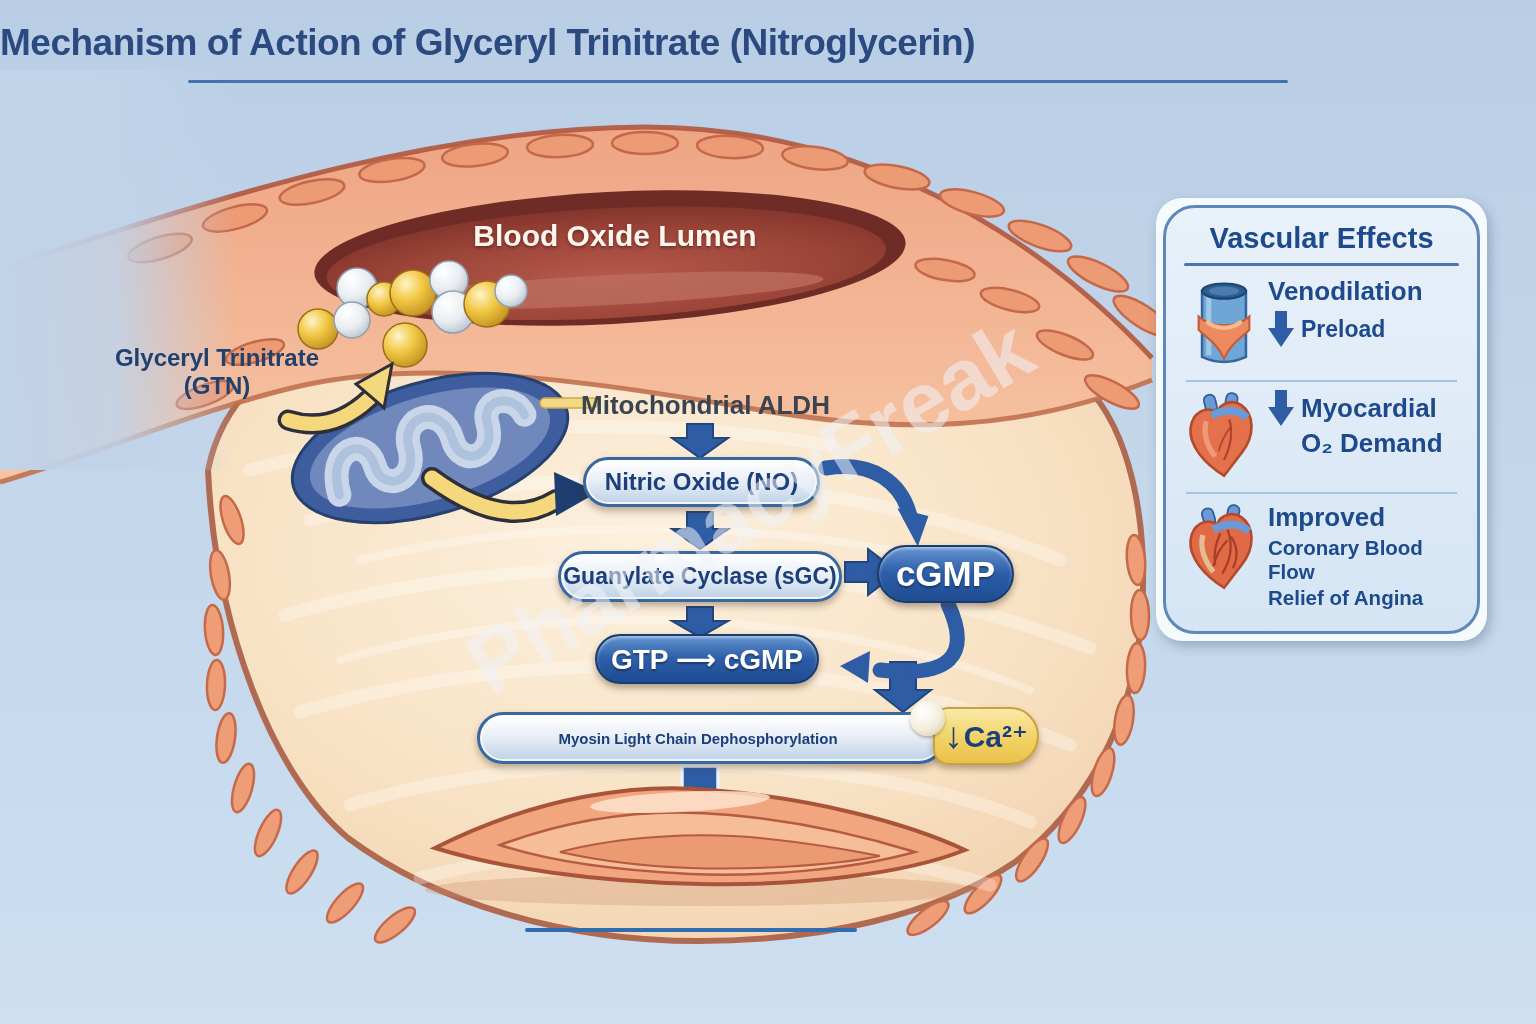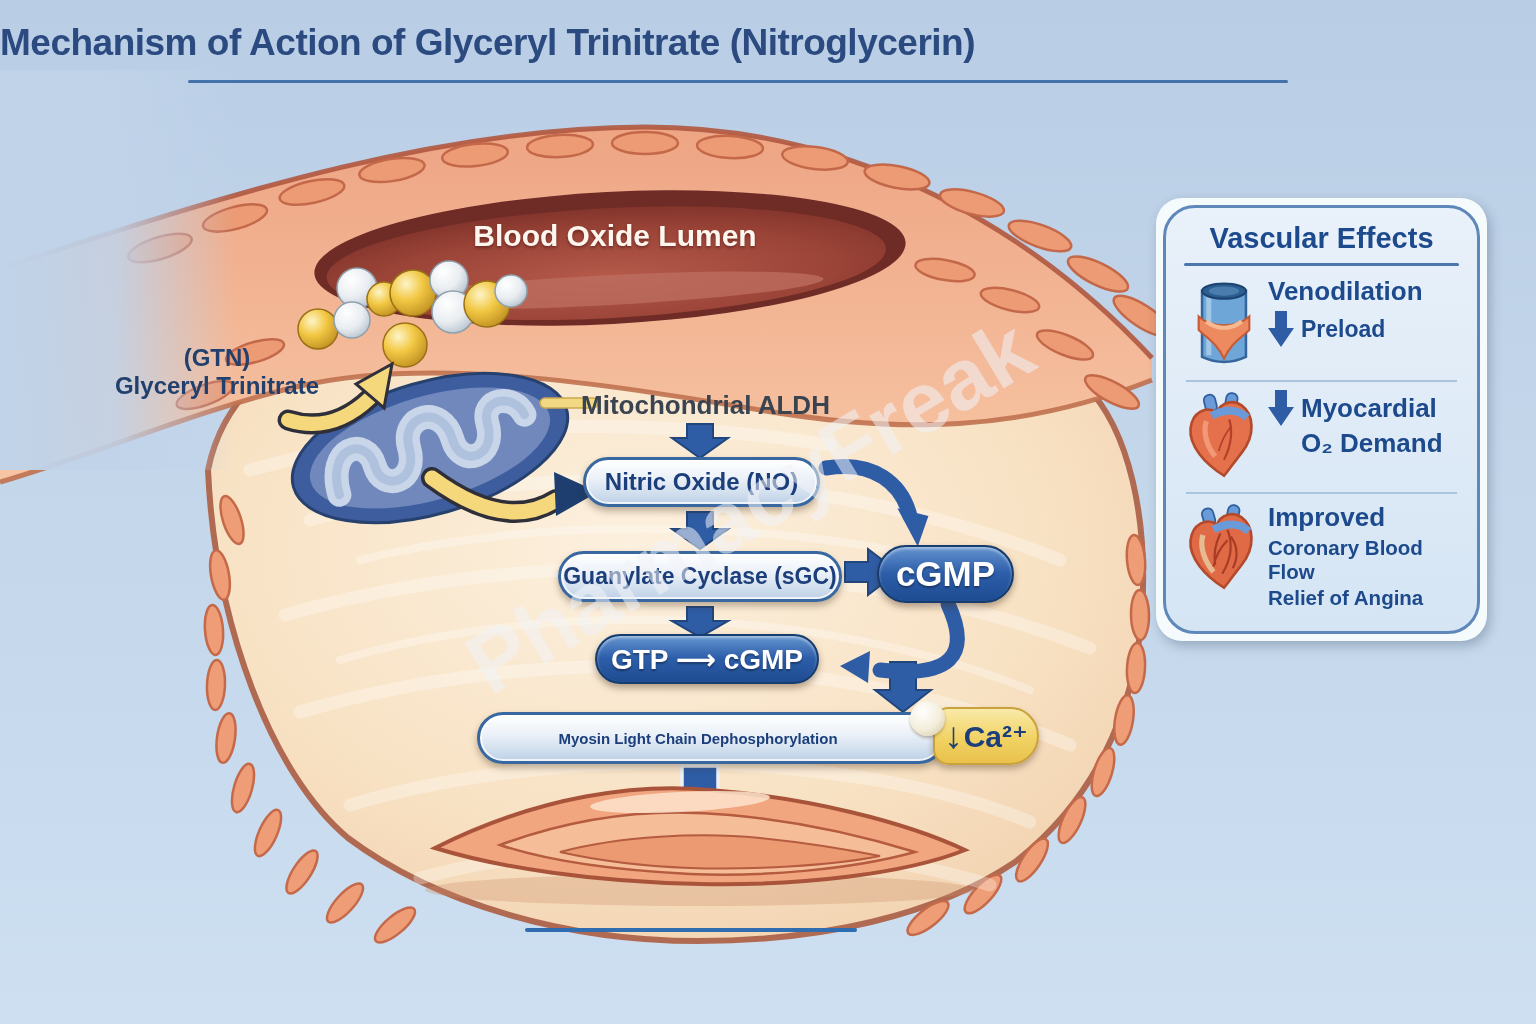--- a/index.html
+++ b/index.html
@@ -240,22 +240,22 @@
     </g>
   </svg>
 
   <div class="title-wrap">
     <span class="t">Mechanism of Action of Glyceryl Trinitrate (Nitroglycerin)</span>
   </div>
   <div class="title-underline"></div>
 
   <div class="lbl lumen-label">Blood Oxide Lumen</div>
   <div class="lbl gtn-label">
+    <div>Glyceryl Trinitrate</div>
     <div>(GTN)</div>
-    <div>Glyceryl Trinitrate</div>
   </div>
   <div class="lbl aldh-label">Mitochondrial ALDH</div>
 
   <div class="pill light pill-no">Nitric Oxide (NO)</div>
   <div class="pill light pill-sgc">Guanylate Cyclase (sGC)</div>
   <div class="pill dark pill-cgmp">cGMP</div>
   <div class="pill dark pill-gtp">GTP ⟶ cGMP</div>
   <div class="pill light pill-mlc">Myosin Light Chain Dephosphorylation</div>
   <div class="ca-badge">
     <span class="dn">↓</span>

